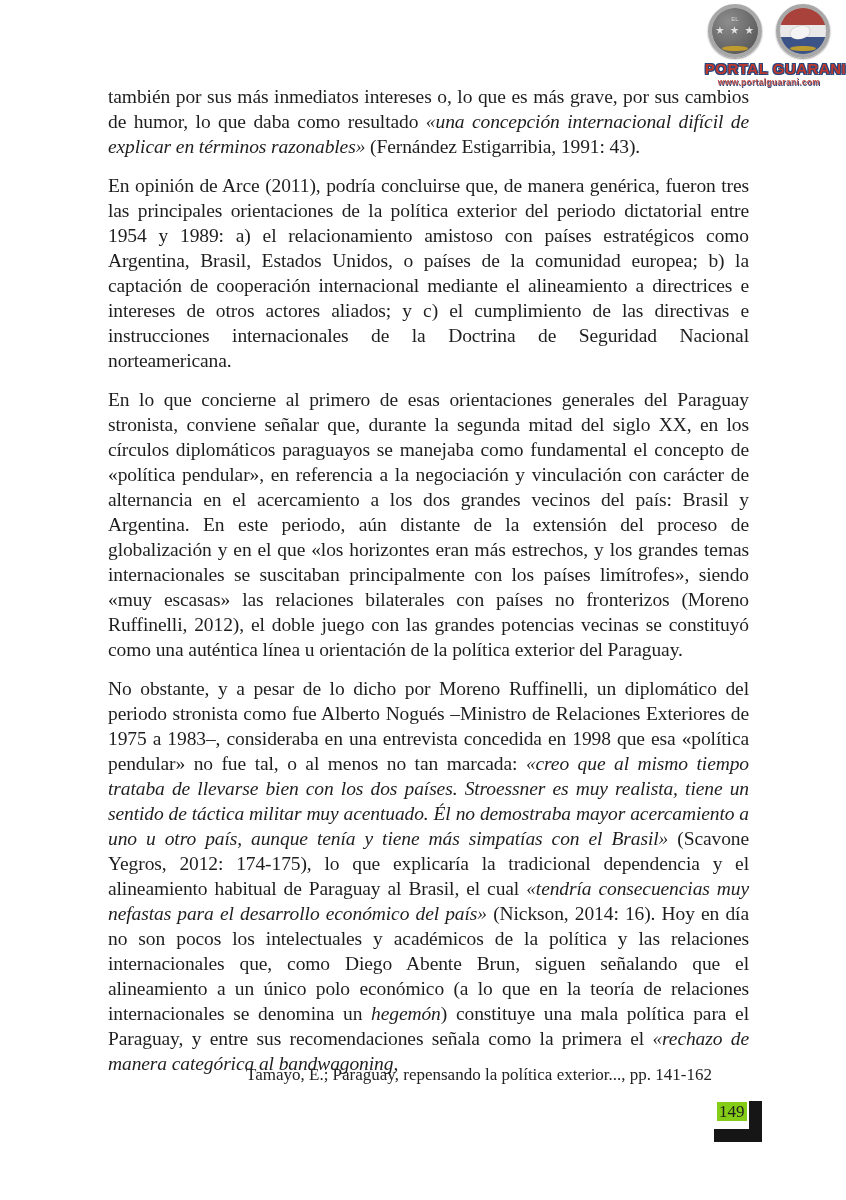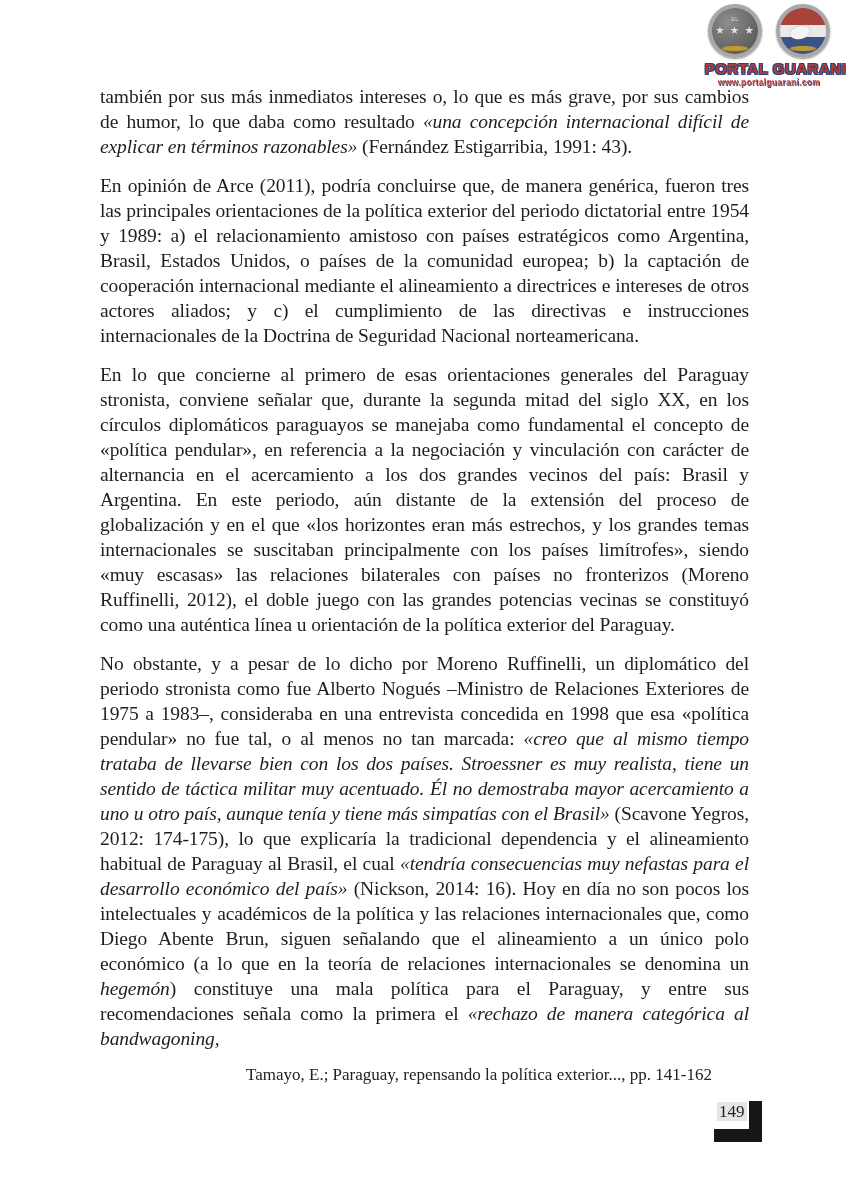--- a/index.html
+++ b/index.html
@@ -45,32 +45,32 @@
     text-shadow:.7px .7px 0 #24457e;
     white-space:nowrap;
   }
 
   
   .text-block{
     position:absolute;left:100px;top:84px;width:649px;
     font-size:19.5px;line-height:25px;letter-spacing:-0.1px;
     text-align:justify;
   }
-  .text-block p{margin:0 0 14px 0;}
+  .text-block p{margin:0 0 14px 8px;}
   .text-block .it{font-style:italic;}
 
   
   .citation{
     position:absolute;right:134px;top:1065px;
     font-size:17px;white-space:nowrap;color:#222;
   }
   .corner{position:absolute;left:714px;top:1101px;width:48px;height:41px;}
   .corner .bar-v{position:absolute;right:0;top:0;width:13px;height:41px;background:#161616;}
   .corner .bar-h{position:absolute;left:0;bottom:0;width:48px;height:13px;background:#161616;}
-  .corner .num{position:absolute;left:3px;top:1px;font-size:17px;color:#1e1e1e;background:#e5e5e5;padding:0 2px;line-height:19px;}
+  .corner .num{position:absolute;left:3px;top:1px;font-size:17px;color:#1e1e1e;background:#84cc16;padding:0 2px;line-height:19px;}
 </style>
 </head>
 <body>
 
 <div class="page">
 
   <div class="logo">
     <div class="coins">
       <div class="coin">
         <div class="coin-left-inner">

